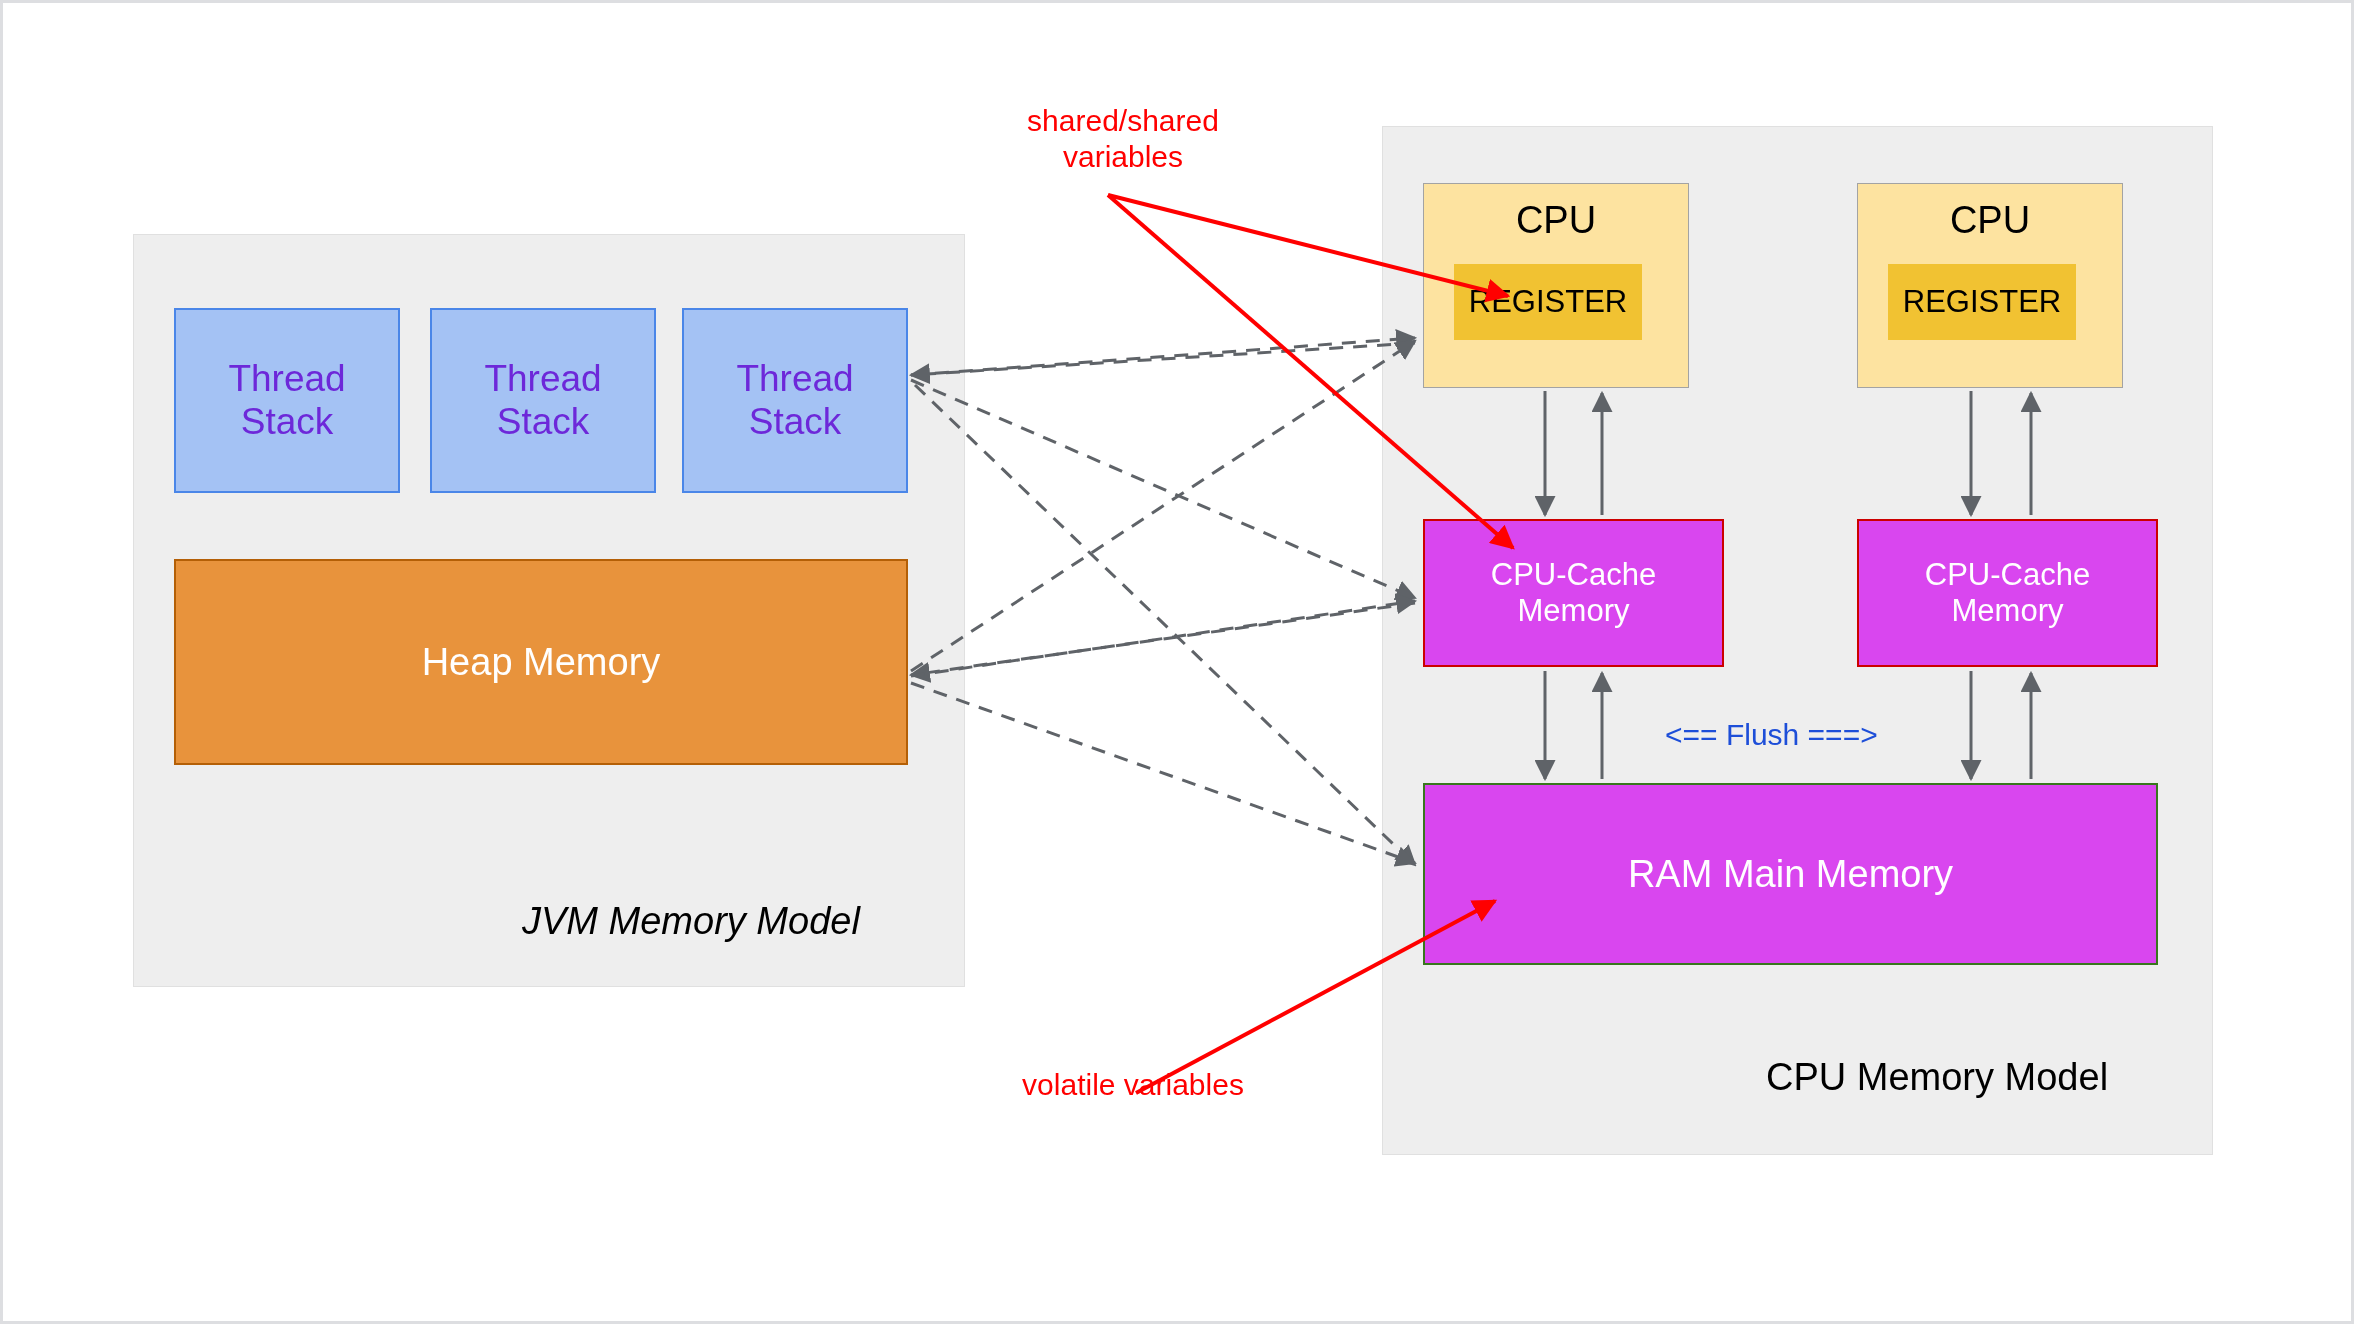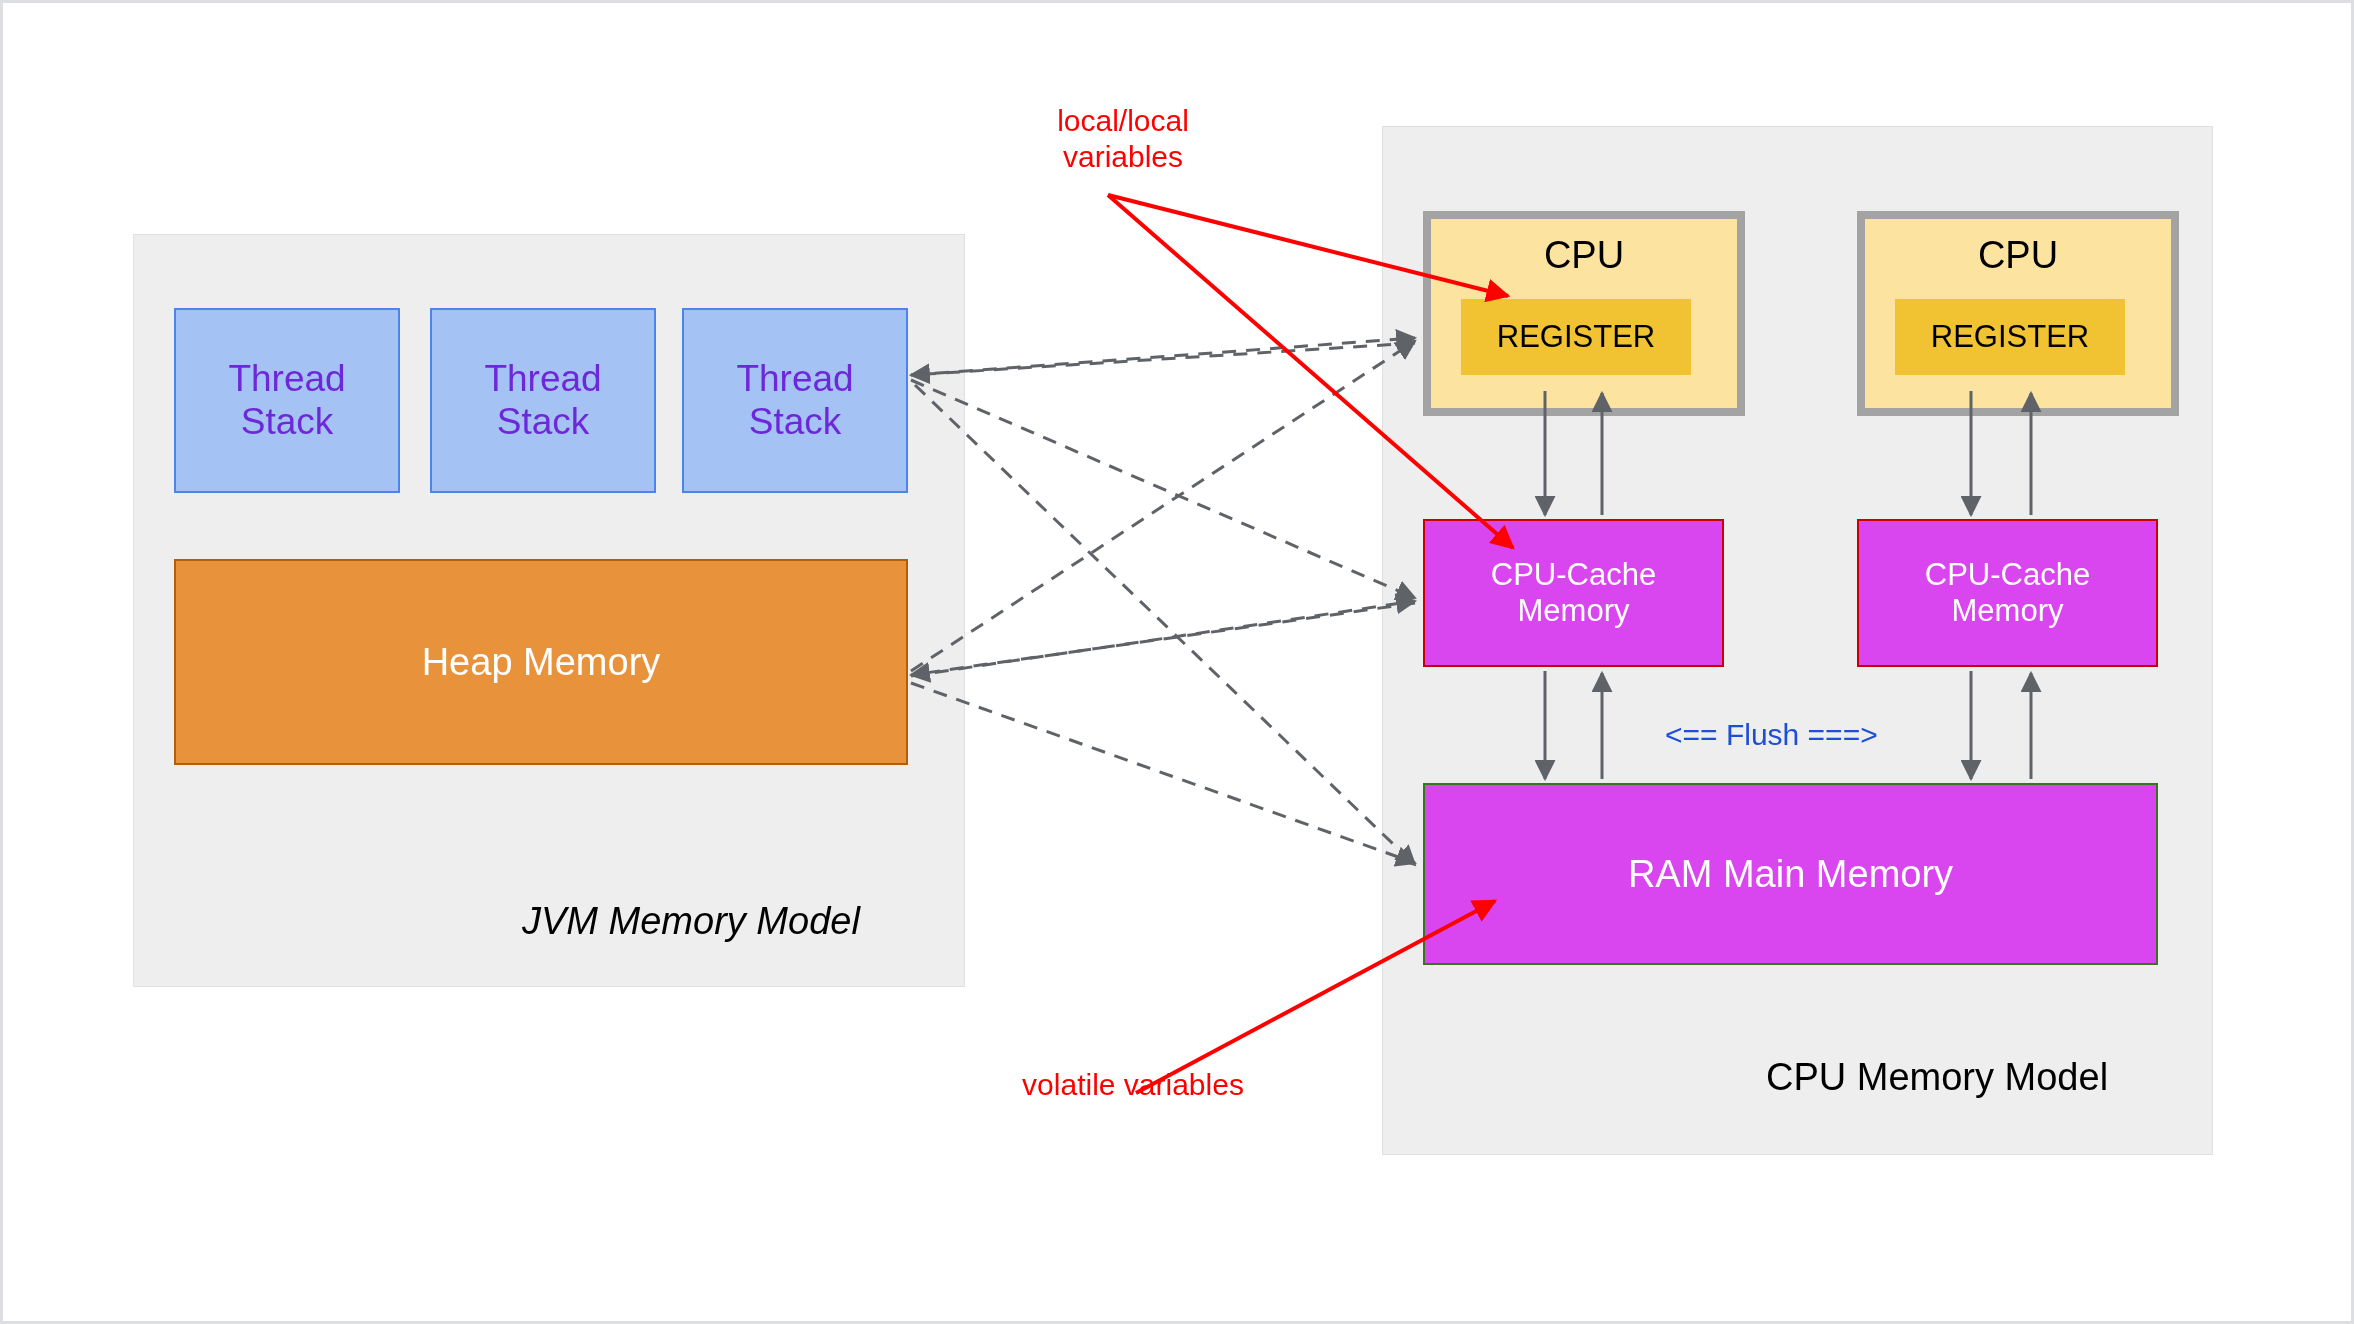--- a/index.html
+++ b/index.html
@@ -63,25 +63,24 @@
     color: #ffffff;
     font-size: 38px;
     left: 171px;
     top: 556px;
     width: 734px;
     height: 206px;
   }
 
   .cpu-box {
     background: #fde3a0;
-    border: 8px solid #a3a3a3;
-    width: 322px;
+    border: 1px solid #a3a3a3;
+    width: 266px;
     height: 205px;
     top: 180px;
-    margin-top: 28px;
   }
   #cpu-box-1 { left: 1420px; }
   #cpu-box-2 { left: 1854px; }
   .cpu-label {
     position: absolute;
     top: 14px;
     left: 0;
     right: 0;
     text-align: center;
     color: #000000;
@@ -183,21 +182,21 @@
 
   <div class="node cache-box" id="cache-box-1" style="white-space:pre-line">CPU-Cache
 Memory</div>
   <div class="node cache-box" id="cache-box-2" style="white-space:pre-line">CPU-Cache
 Memory</div>
 
   <div class="node" id="ram-main-memory">RAM Main Memory</div>
 
   <div class="panel-title" id="cpu-title">CPU Memory Model</div>
 
-  <div class="red-label" id="label-local-shared">local/local
+  <div class="red-label" id="label-local-shared">shared/shared
 variables</div>
   <div class="red-label" id="label-volatile">volatile variables</div>
   <div id="label-flush">&lt;== Flush ===&gt;</div>
 
   <svg id="wires" viewBox="0 0 2354 1324" xmlns="http://www.w3.org/2000/svg">
     <defs>
       <marker id="arrow-gray" viewBox="0 0 10 10" refX="9" refY="5" markerWidth="7" markerHeight="7" orient="auto-start-reverse">
         <path d="M 0 0 L 10 5 L 0 10 z" fill="#5f6368"></path>
       </marker>
       <marker id="arrow-red" viewBox="0 0 10 10" refX="9" refY="5" markerWidth="6" markerHeight="6" orient="auto-start-reverse">

